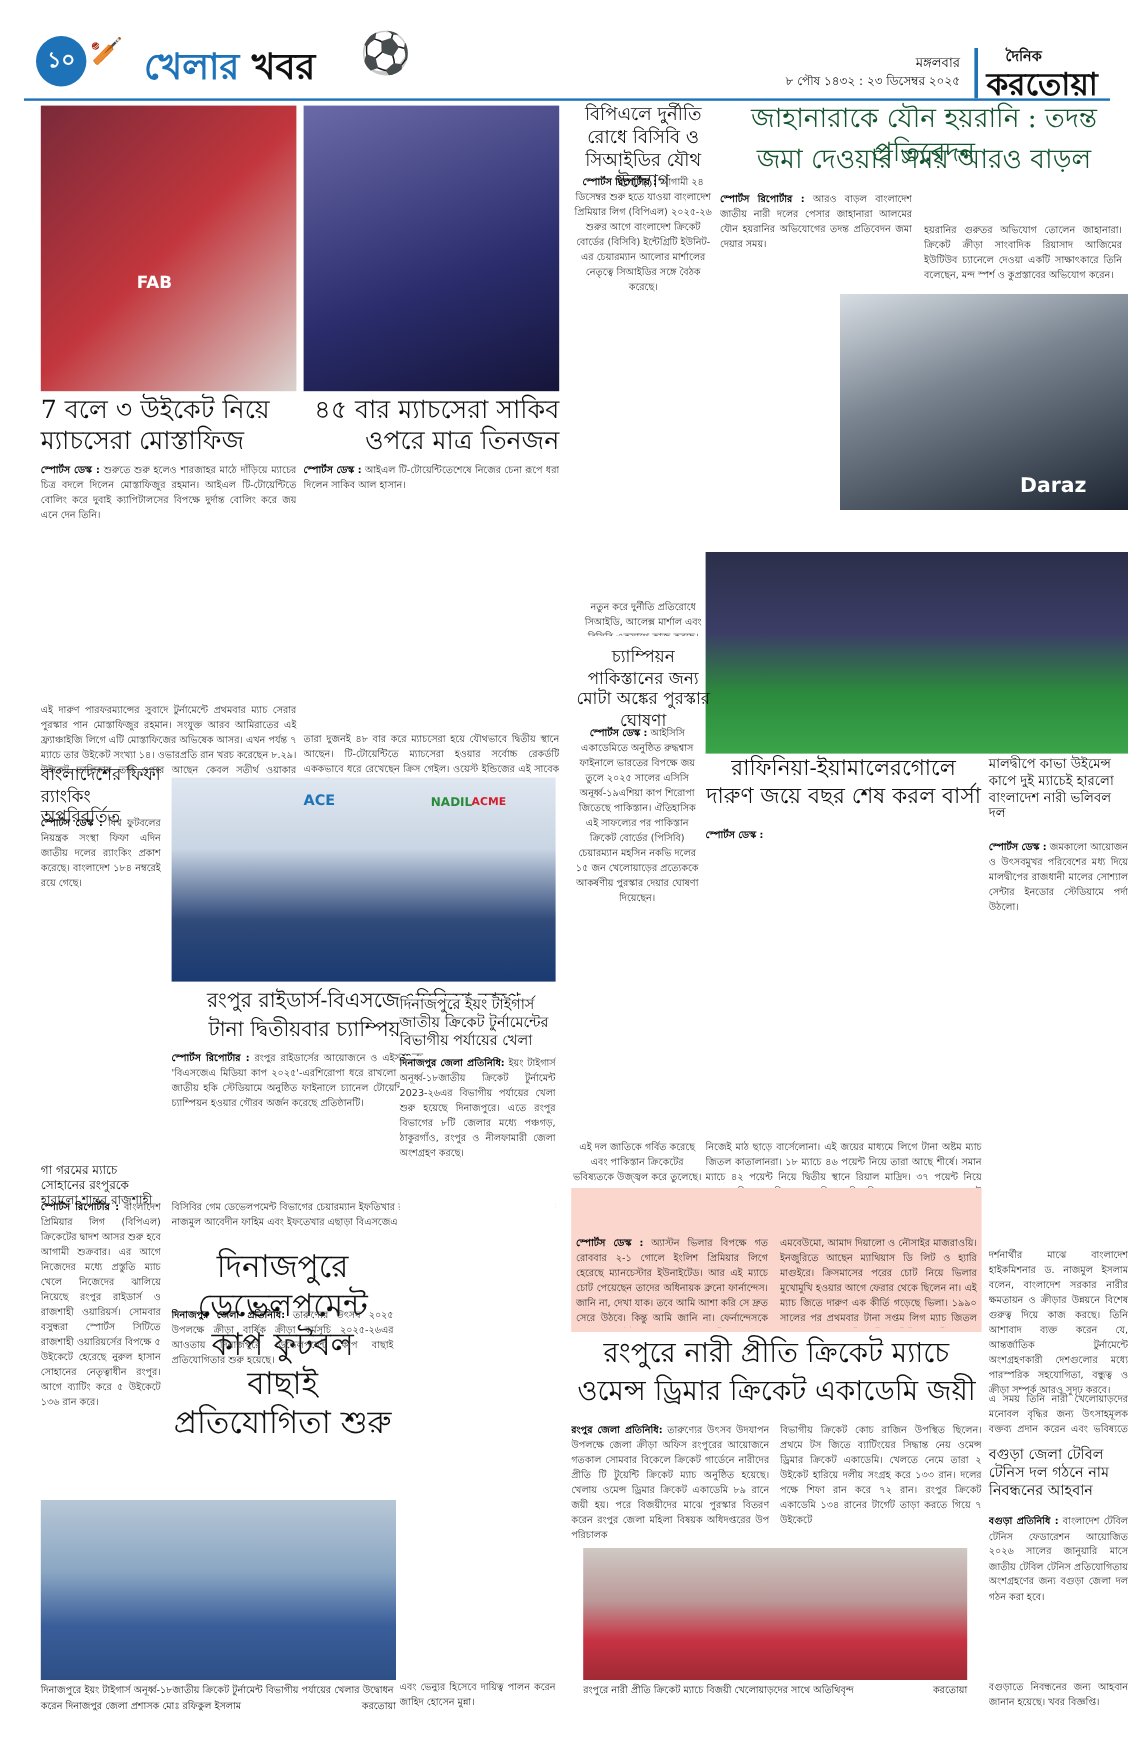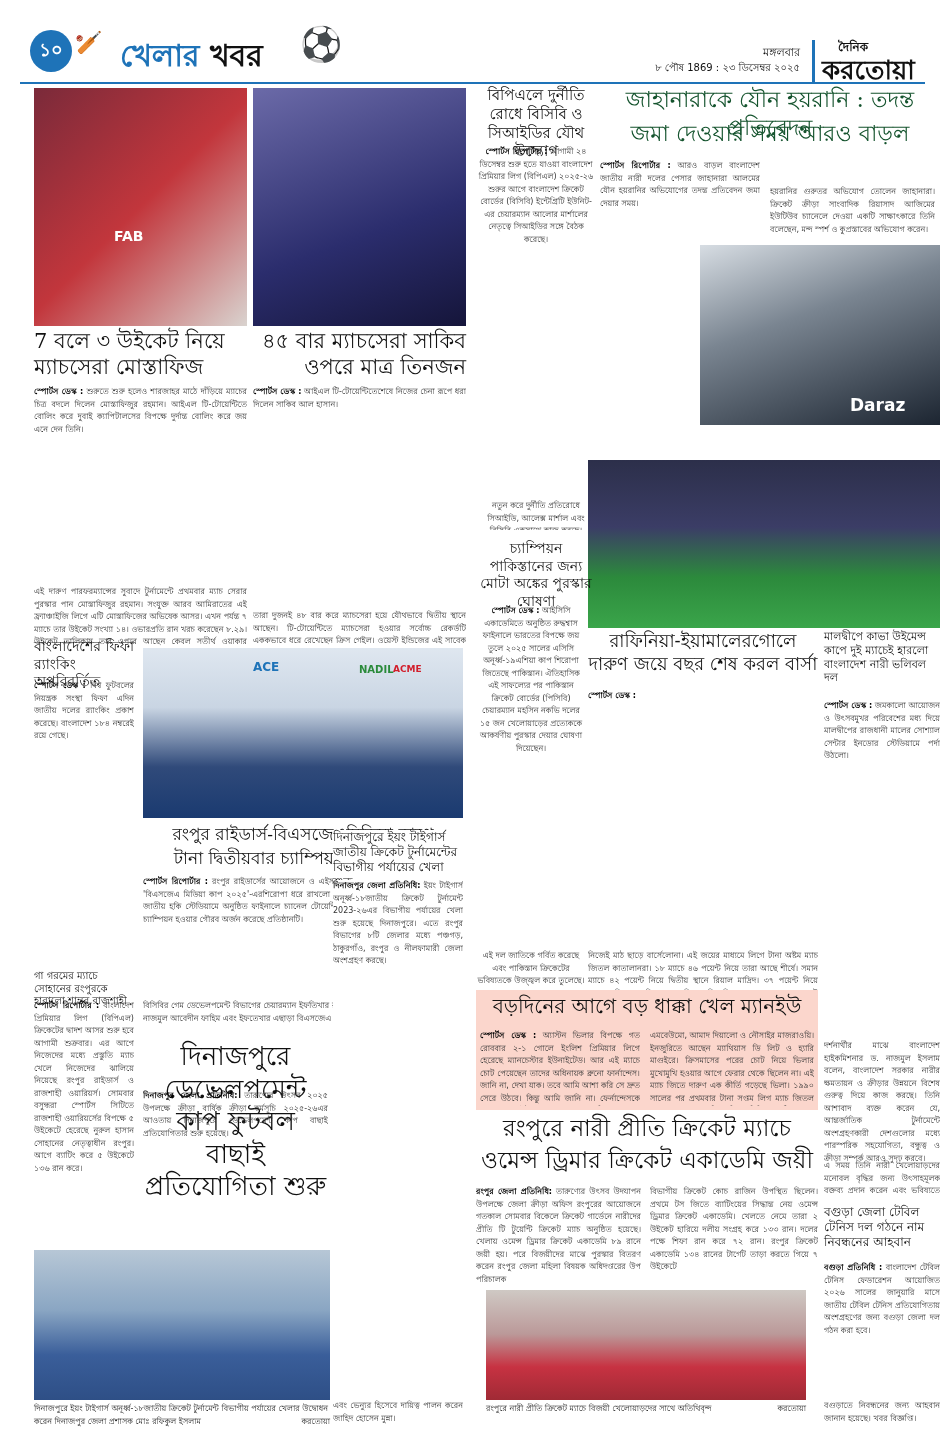--- a/index.html
+++ b/index.html
@@ -34,21 +34,21 @@
 
 <div class="abs masthead">
   <div class="abs pgnum">১০</div>
   <div class="abs" style="left:75px;top:30px;font-size:22px;">🏏</div>
   <div class="abs section-title">
     <span>খেলার</span>
     <span class="dark">খবর</span>
   </div>
   <div class="abs" style="left:300px;top:24px;font-size:34px;color:#111;">⚽</div>
   <div class="abs dayname">মঙ্গলবার</div>
-  <div class="abs datel">৮ পৌষ 1869 : ২৩ ডিসেম্বর ২০২৫</div>
+  <div class="abs datel">৮ পৌষ ১৪৩২ : ২৩ ডিসেম্বর ২০২৫</div>
   <div class="abs vbar"></div>
   <div class="abs brand-small">দৈনিক</div>
   <div class="abs brand">করতোয়া</div>
 </div>
 <div class="abs rule"></div>
 
 <div class="abs img" style="left:34px;top:88px;width:213px;height:238px;">
   <div class="abs" style="left:80px;top:140px;color:#fff;font-weight:bold;font-size:14px;">FAB</div>
 </div>
 <div class="abs img purple" style="left:253px;top:88px;width:213px;height:238px;"></div>
@@ -154,21 +154,20 @@
   <span>তারুণ্যের উৎসব ২০২৫ উপলক্ষে ক্রীড়া বার্ষিক ক্রীড়া কর্মসূচি ২০২৫-২৬এর আওতায় দিনাজপুরে ডেভেলপমেন্ট কাপ বাছাই প্রতিযোগিতার শুরু হয়েছে।</span>
 </div>
 
 <div class="abs img team" style="left:34px;top:1250px;width:296px;height:150px;"></div>
 <div class="abs caption" style="left:34px;top:1402px;width:296px;">
   <span>দিনাজপুরে ইয়ং টাইগার্স অনূর্ধ্ব-১৮জাতীয় ক্রিকেট টুর্নামেন্ট বিভাগীয় পর্যায়ের খেলার উদ্বোধন করেন দিনাজপুর জেলা প্রশাসক মোঃ রফিকুল ইসলাম</span>
   <span style="float:right">করতোয়া</span>
 </div>
 
 <div class="abs pink" style="left:476px;top:990px;width:342px;height:120px;">
-  <div class="abs hl" style="left:4px;top:4px;width:334px;font-size:20px;text-align:center;">বড়দিনের আগে বড় ধাক্কা খেল ম্যানইউ</div>
   <div class="abs body" style="left:4px;top:40px;width:160px;height:76px;">
     <b>স্পোর্টস ডেস্ক :</b>
     <span>অ্যাস্টন ভিলার বিপক্ষে গত রোববার ২-১ গোলে ইংলিশ প্রিমিয়ার লিগে হেরেছে ম্যানচেস্টার ইউনাইটেড। আর এই ম্যাচে চোট পেয়েছেন তাদের অধিনায়ক ব্রুনো ফার্নান্দেস। জানি না, দেখা যাক। তবে আমি আশা করি সে দ্রুত সেরে উঠবে। কিন্তু আমি জানি না। ফের্নান্দেসকে হারানো ম্যানইউর জন্য বড় ধাক্কা। আফ্রিকা নেশনস কাপ খেলতে চলে গেছেন ব্রায়ান</span>
   </div>
   <div class="abs body" style="left:174px;top:40px;width:164px;height:76px;">এমবেউমো, আমাদ দিয়ালো ও নৌসাইর মাজরাওয়ি। ইনজুরিতে আছেন ম্যাথিয়াস ডি লিট ও হ্যারি মাগুইরে। ক্রিসমাসের পরের চোট নিয়ে ভিলার মুখোমুখি হওয়ার আগে ফেরার থেকে ছিলেন না। এই ম্যাচ জিতে দারুণ এক কীর্তি গড়েছে ভিলা। ১৯৯০ সালের পর প্রথমবার টানা সপ্তম লিগ ম্যাচ জিতল তারা, আর সব প্রতিযোগিতা মিলিয়ে এটি তাদের দশম জয়।</div>
 </div>
 
 <div class="abs hl" style="left:476px;top:1114px;width:342px;font-size:23px;text-align:center;">রংপুরে নারী প্রীতি ক্রিকেট ম্যাচে</div>
 <div class="abs hl" style="left:476px;top:1146px;width:342px;font-size:23px;text-align:center;">ওমেন্স ড্রিমার ক্রিকেট একাডেমি জয়ী</div>
 <div class="abs body" style="left:476px;top:1186px;width:165px;height:100px;">

